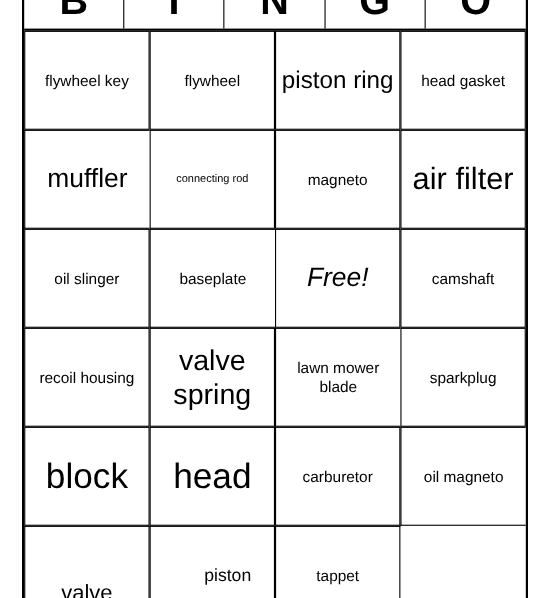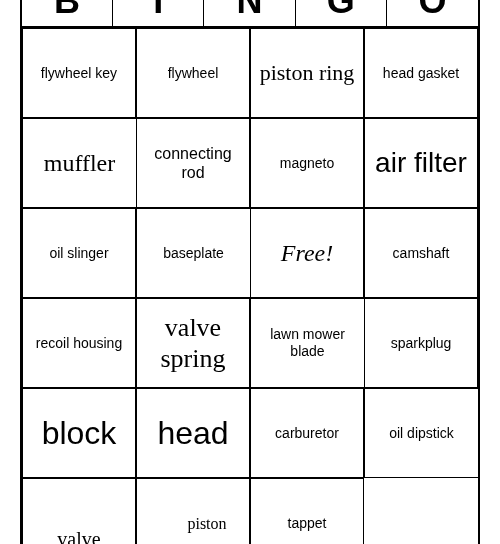--- a/index.html
+++ b/index.html
@@ -51,21 +51,20 @@
     }
     .bingo-cell:nth-child(n+21) {
       border-bottom: none;
     }
     .cell-text {
       font-size: 14px;
     }
     .cell-text.large {
       font-size: 22px;
       font-weight: normal;
-      font-family: Liberation Serif, serif;
     }
     .cell-text.xlarge {
       font-size: 30px;
       font-weight: normal;
     }
     .cell-text.small {
       font-size: 12px;
     }
   </style>
 </head>
@@ -89,21 +88,21 @@
       <div class="bingo-cell">
         <span class="cell-text large">piston ring</span>
       </div>
       <div class="bingo-cell">
         <span class="cell-text">head gasket</span>
       </div>
       <div class="bingo-cell">
         <span class="cell-text large" style="font-size: 24px;">muffler</span>
       </div>
       <div class="bingo-cell">
-        <span class="cell-text small" style="font-size: 16px;">connecting rod</span>
+        <span class="cell-text small" style="font-size: 10px;">connecting rod</span>
       </div>
       <div class="bingo-cell">
         <span class="cell-text">magneto</span>
       </div>
       <div class="bingo-cell">
         <span class="cell-text xlarge" style="font-size: 28px;">air filter</span>
       </div>
       <div class="bingo-cell">
         <span class="cell-text">oil slinger</span>
       </div>
@@ -131,21 +130,21 @@
       <div class="bingo-cell">
         <span class="cell-text xlarge" style="font-size: 32px;">block</span>
       </div>
       <div class="bingo-cell">
         <span class="cell-text xlarge" style="font-size: 32px;">head</span>
       </div>
       <div class="bingo-cell">
         <span class="cell-text">carburetor</span>
       </div>
       <div class="bingo-cell">
-        <span class="cell-text">oil dipstick</span>
+        <span class="cell-text">oil magneto</span>
       </div>
       <div class="bingo-cell">
         <span class="cell-text large" style="font-size: 20px; margin-top: 30px;">valve</span>
       </div>
       <div class="bingo-cell">
         <span class="cell-text large" style="font-size: 16px; margin-left: 28px;">piston</span>
       </div>
       <div class="bingo-cell">
         <span class="cell-text">tappet</span>
       </div>

